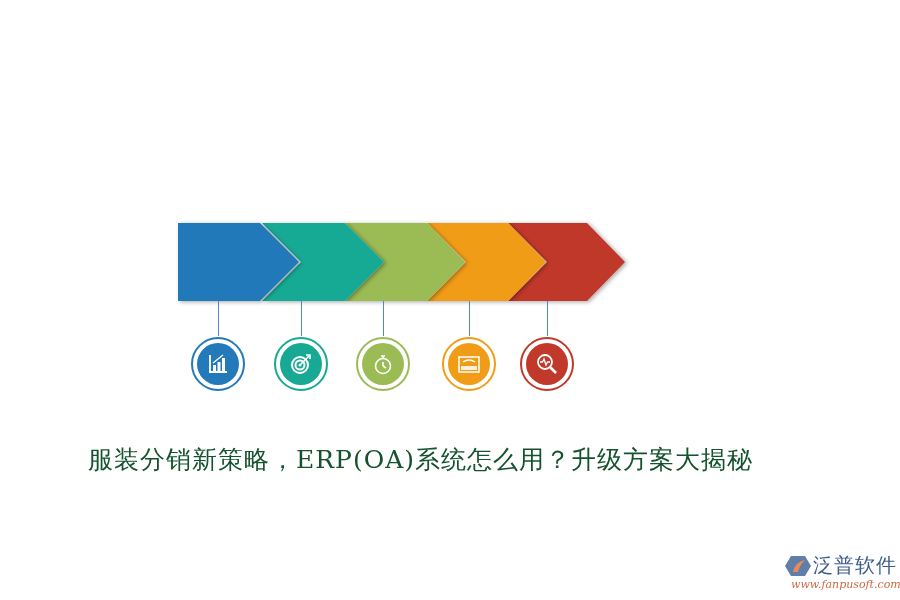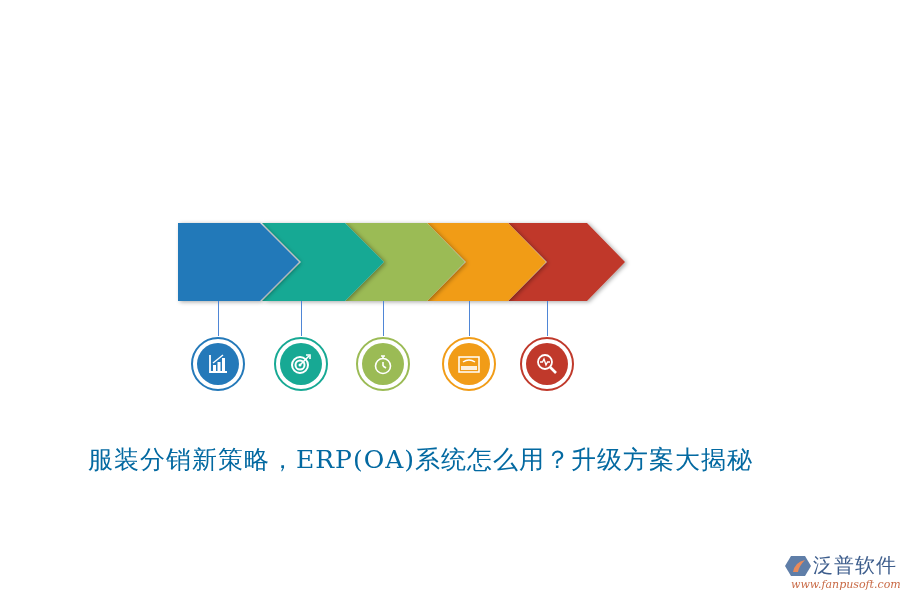--- a/index.html
+++ b/index.html
@@ -5,21 +5,21 @@
   html, body { margin:0; padding:0; }
   body { width:900px; height:600px; background:#ffffff; position:relative; overflow:hidden;
          font-family:"DejaVu Serif", serif; }
   .arrows { position:absolute; left:0; top:0; width:900px; height:600px; }
   .connector { position:absolute; width:1px; background:#4f86d6; top:301px; height:35px; }
   .circle { position:absolute; width:54px; height:54px; border-radius:50%; background:#fff;
             box-sizing:border-box; border:2px solid; top:337px; }
   .circle .inner { position:absolute; left:4px; top:4px; width:42px; height:42px; border-radius:50%;
                    display:flex; align-items:center; justify-content:center; }
   .circle svg { width:26px; height:26px; }
-  .title { position:absolute; left:88px; top:443px; font-size:25px; color:#0369a1; letter-spacing:1px;
+  .title { position:absolute; left:88px; top:443px; font-size:25px; color:#14532d; letter-spacing:1px;
            white-space:nowrap; }
   .logo { position:absolute; left:768px; top:552px; width:125px; height:42px;margin-left:17px; }
   .logo .brand { position:absolute; left:28px; top:0; font-size:20px; color:#3d5d8c; font-family:"DejaVu Sans", sans-serif; letter-spacing:1px; }
   .logo .url { position:absolute; left:6px; top:26px; font-size:11px; color:#c96b47; font-family:"DejaVu Serif", serif;font-style:italic; }
   .logo .mark { position:absolute; left:0; top:2px; width:26px; height:24px; }
 </style>
 </head>
 <body>
 
 <svg class="arrows" viewBox="0 0 900 600">

